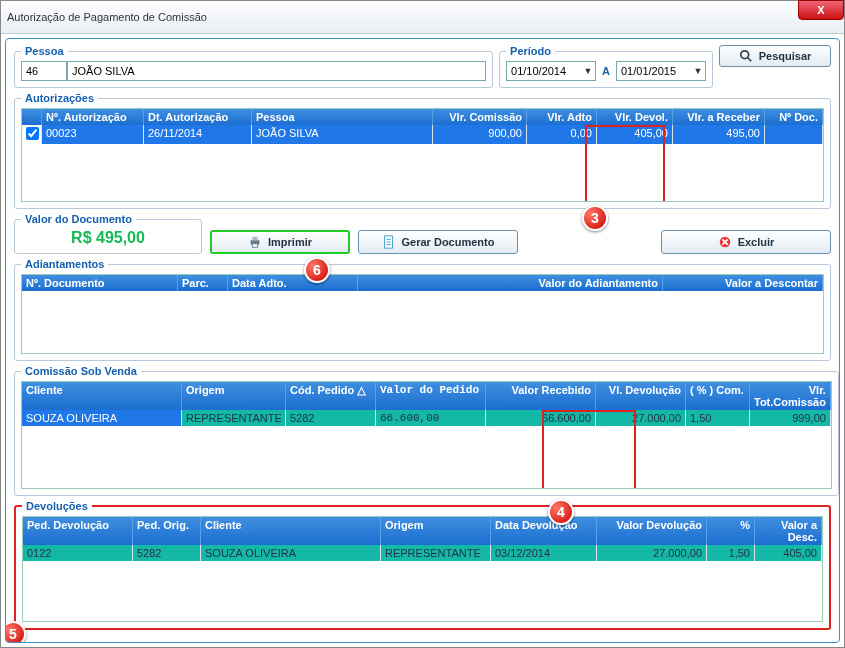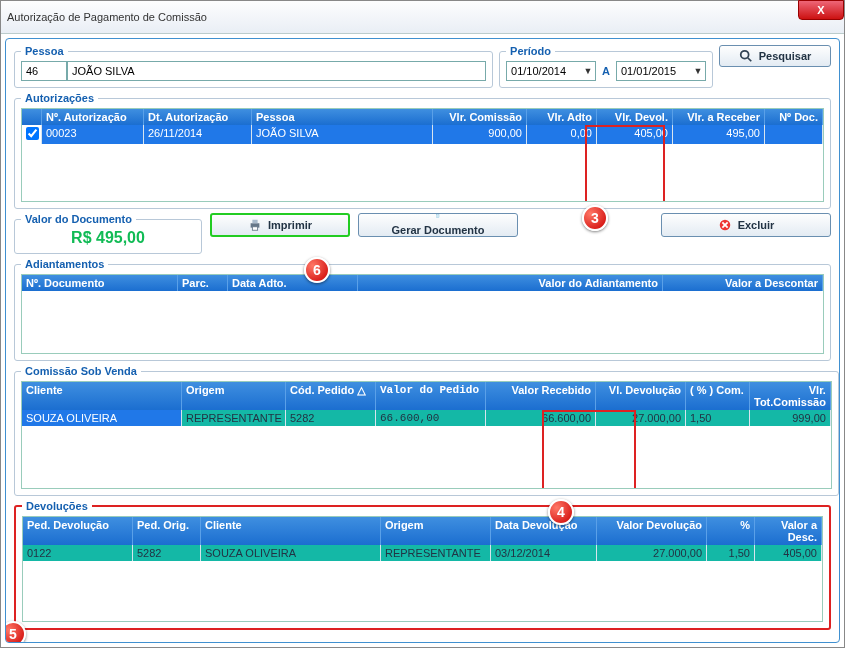--- a/index.html
+++ b/index.html
@@ -45,25 +45,25 @@
   .col-dta { width: 108px; }
   .col-pes { flex: 1; }
   .col-vc  { width: 94px; text-align: right; }
   .col-va  { width: 70px; text-align: right; }
   .col-vd  { width: 76px; text-align: right; }
   .col-vr  { width: 92px; text-align: right; }
   .col-nd  { width: 58px; text-align: right; }
 
   .annot-red-box1 { position: absolute; border: 2px solid #d22; left: 563px; top: 0; width: 80px; height: 96px; pointer-events: none; }
 
-  .val-doc-row { display: flex; align-items: flex-start; gap: 8px; position: relative; }
+  .val-doc-row { display: flex; align-items: flex-end; gap: 8px; position: relative; }
   .fs-valordoc { width: 188px; }
   .valordoc-v { font-size: 16px; font-weight: bold; color: #1b5; text-align: center; }
   .btn-imprimir { border: 2px solid #2c2; width: 140px; }
-  .btn-gerar { width: 160px; flex-direction: column; }
+  .btn-gerar { width: 160px; }
   .btn-excluir { width: 170px; margin-left: auto; }
 
   .fs-adto .grid-body { height: 62px; }
   .ca-nd { width: 156px; }
   .ca-pc { width: 50px; }
   .ca-dt { width: 130px; }
   .ca-va { flex: 1; text-align: right; }
   .ca-vr { width: 160px; text-align: right; }
   .ca-vd { width: 160px; text-align: right; }
 

